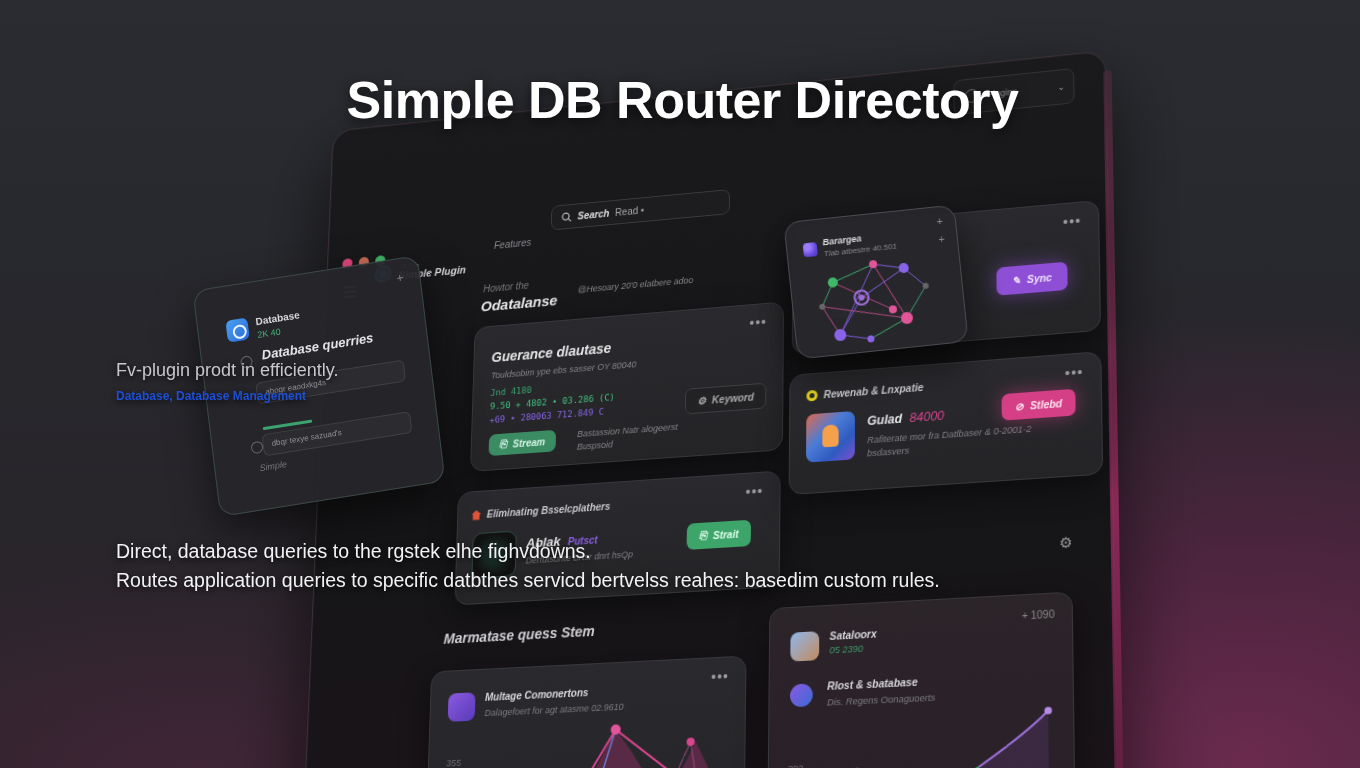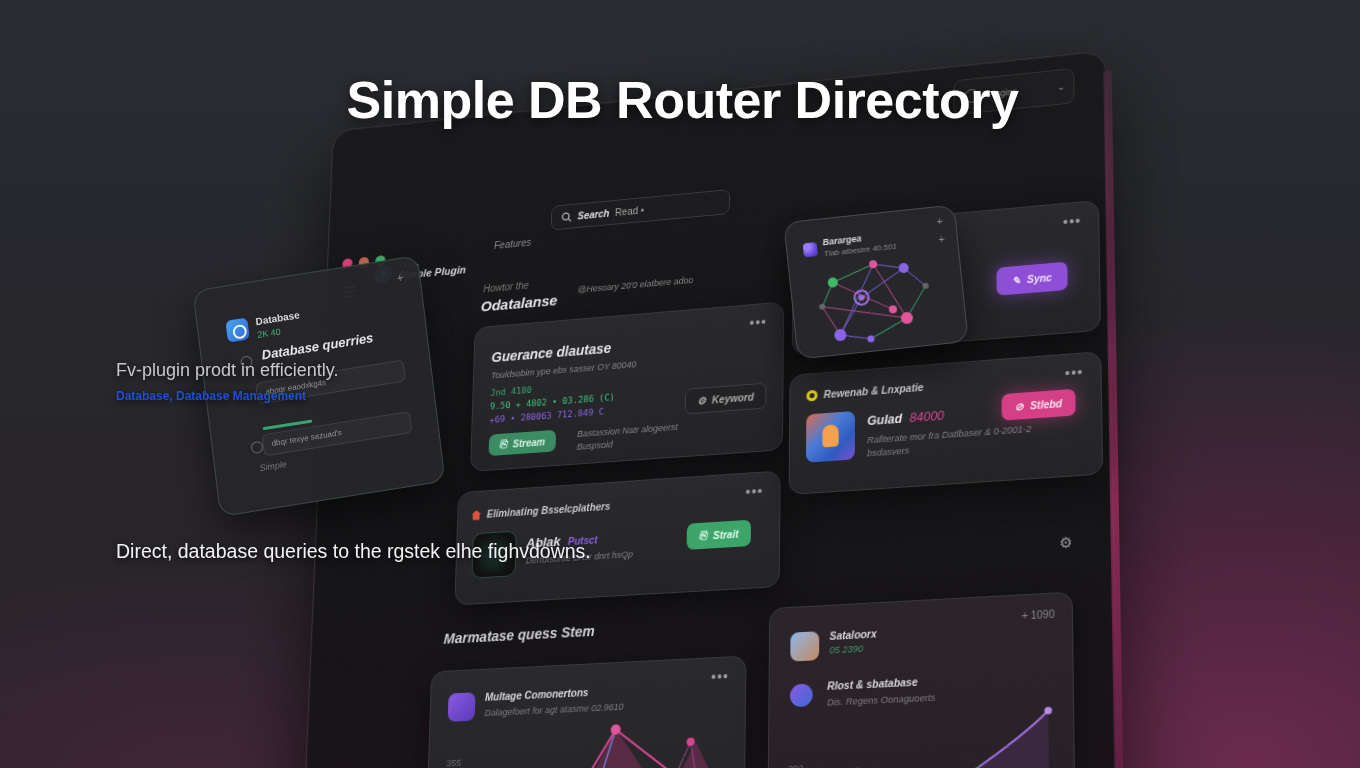--- a/index.html
+++ b/index.html
@@ -372,13 +372,14 @@
   </svg>
 </div>
 
 <h1 class="hero-title">Simple DB Router Directory</h1>
 
 <div class="cat-line1">Fv-plugin prodt in efficiently.</div>
 <div class="cat-line2">Database, Database Management</div>
 
 <div class="desc">
   <div>Direct, database queries to the rgstek elhe fighvdowns.</div>
+  <div>Routes application queries to specific datbthes servicd bertvelss reahes: basedim custom rules.</div>
 </div>
 
 </body></html>

